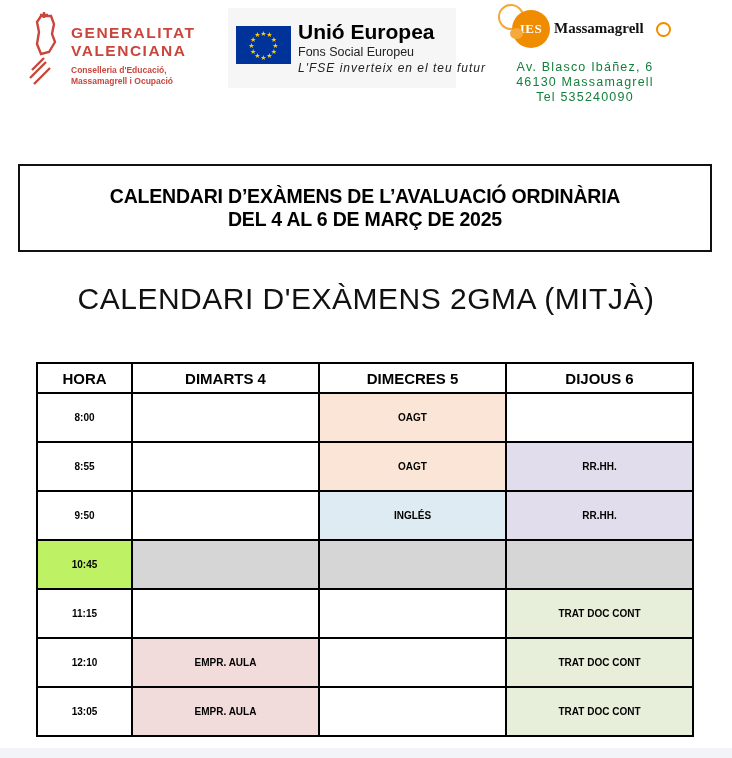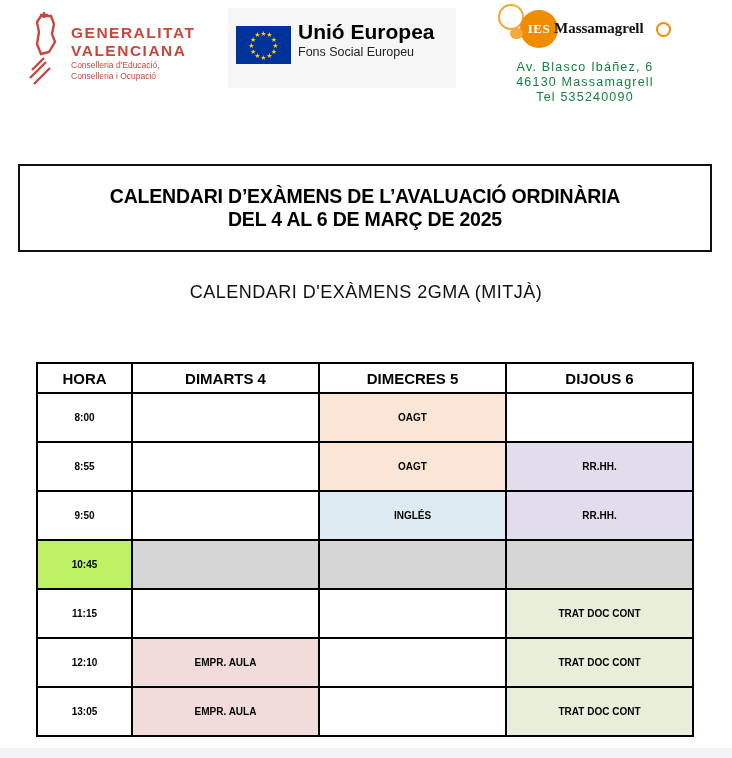--- a/index.html
+++ b/index.html
@@ -7,57 +7,57 @@
               font-family:"Liberation Sans", sans-serif; color:#000; }
   .page { position:relative; width:732px; height:758px; background:#fff; }
 
   
   .header { position:absolute; left:0; top:0; width:732px; height:110px;padding-left:41px; }
 
   .gva-block { position:absolute; left:28px; top:12px; display:flex; gap:9px; align-items:flex-start; }
   .gva-emblem { flex:0 0 auto; }
   .gva-names { font-weight:bold; font-size:15.5px; letter-spacing:1.5px; line-height:1.15;
                color:var(--gva-red); margin-top:12px; }
-  .gva-sub { font-size:8.5px; font-weight:normal; color:var(--gva-red); line-height:1.3; }
+  .gva-sub { font-size:8.5px; font-weight:bold; color:var(--gva-red); margin-top:5px; line-height:1.3; }
 
   .eu-block { position:absolute; left:228px; top:8px; width:228px; height:80px; background:#f6f6f6; }
   .eu-flag { position:absolute; left:8px; top:18px; width:55px; height:38px; background:var(--eu-blue); }
   .eu-flag .star { position:absolute; left:50%; top:50%; color:var(--eu-star); font-size:7px; line-height:1; }
   .eu-text { position:absolute; left:70px; top:12px; white-space:nowrap; }
   .eu-title { font-size:21px; font-weight:bold; line-height:1.1; }
   .eu-line1 { font-size:12.5px; margin-top:2px; color:#222; }
   .eu-line2 { font-size:12px; font-style:italic; letter-spacing:1px; margin-top:2px; color:#222; }
 
   .ies-block { position:absolute; left:494px; top:6px; width:182px; text-align:center; }
   .ies-logo { position:relative; width:182px; height:46px; }
   .ies-circle-outline { position:absolute; left:4px; top:-2px; width:26px; height:26px;
                         border:2.5px solid var(--ies-orange-light); border-radius:50%; background:#fff; }
   .ies-dot { position:absolute; left:16px; top:22px; width:13px; height:11px;
              background:var(--ies-orange-light); border-radius:50%; }
-  .ies-circle-main { position:absolute; left:26px; top:4px; width:38px; height:38px;
+  .ies-circle-main { position:absolute; left:18px; top:4px; width:38px; height:38px;
                      background:var(--ies-orange); border-radius:50%; display:flex;
                      align-items:center; justify-content:center; }
   .ies-circle-main span { font-family:"Liberation Serif", serif; font-weight:bold;
                           font-size:13px; color:#fff; letter-spacing:.5px; }
   .ies-name { position:absolute; left:60px; top:14px; font-family:"Liberation Serif", serif;
               font-weight:bold; font-size:15px; color:#111; }
   .ies-circle-right { position:absolute; left:162px; top:16px; width:15px; height:15px;
                       border:2.5px solid var(--ies-orange); border-radius:50%; }
   .ies-address { margin-top:8px; font-size:12.5px; letter-spacing:1.2px; line-height:15px; color:#15803d; }
 
   
   .title-box { position:absolute; left:18px; top:164px; width:694px; height:88px;
                border:2px solid #111; display:flex; flex-direction:column;
                justify-content:space-evenly; align-items:center; text-align:center;
                padding:18px 10px; }
   .title-line { font-weight:bold; font-size:19.5px; letter-spacing:-0.2px; }
 
   
   .subtitle { position:absolute; left:0; top:282px; width:732px; text-align:center;
-              font-size:18px; font-weight:400; letter-spacing:.5px; color:#111; }
+              font-size:30px; font-weight:400; letter-spacing:.5px; color:#111; }
 
   
   table.exam { position:absolute; left:36px; top:362px; width:656px;
                border-collapse:collapse; table-layout:fixed;border-radius:32px; }
   table.exam col.c-time { width:95px; }
   table.exam col.c-day  { width:187px; }
   table.exam th { border:2px solid #000; height:30px; font-size:15px; font-weight:bold;
                   text-align:center; background:#fff; }
   table.exam td { border:2px solid #000; height:49px; font-size:10px; font-weight:bold;
                   text-align:center; background:#fff; }
@@ -82,21 +82,21 @@
           </g>
         </svg>
       </div>
       <div>
         <div class="gva-names">
           <div>GENERALITAT</div>
           <div>VALENCIANA</div>
         </div>
         <div class="gva-sub">
           <div>Conselleria d'Educació,</div>
-          <div>Conselleria i Ocupació</div>
+          <div>Massamagrell i Ocupació</div>
         </div>
       </div>
     </div>
 
     <div class="eu-block">
       <div class="eu-flag">
           <span class="star" style="transform: translate(-50%, -50%) rotate(0deg) translateY(-12px) rotate(0deg);">★</span>
           <span class="star" style="transform: translate(-50%, -50%) rotate(30deg) translateY(-12px) rotate(-30deg);">★</span>
           <span class="star" style="transform: translate(-50%, -50%) rotate(60deg) translateY(-12px) rotate(-60deg);">★</span>
           <span class="star" style="transform: translate(-50%, -50%) rotate(90deg) translateY(-12px) rotate(-90deg);">★</span>
@@ -105,20 +105,21 @@
           <span class="star" style="transform: translate(-50%, -50%) rotate(180deg) translateY(-12px) rotate(-180deg);">★</span>
           <span class="star" style="transform: translate(-50%, -50%) rotate(210deg) translateY(-12px) rotate(-210deg);">★</span>
           <span class="star" style="transform: translate(-50%, -50%) rotate(240deg) translateY(-12px) rotate(-240deg);">★</span>
           <span class="star" style="transform: translate(-50%, -50%) rotate(270deg) translateY(-12px) rotate(-270deg);">★</span>
           <span class="star" style="transform: translate(-50%, -50%) rotate(300deg) translateY(-12px) rotate(-300deg);">★</span>
           <span class="star" style="transform: translate(-50%, -50%) rotate(330deg) translateY(-12px) rotate(-330deg);">★</span>
         </div>
       <div class="eu-text">
         <div class="eu-title">Unió Europea</div>
         <div class="eu-line1">Fons Social Europeu</div>
+        <div class="eu-line2">L'FSE inverteix en el teu futur</div>
       </div>
     </div>
 
     <div class="ies-block">
       <div class="ies-logo">
         <div class="ies-circle-outline"></div>
         <div class="ies-circle-main">
           <span>IES</span>
         </div>
         <div class="ies-dot"></div>

